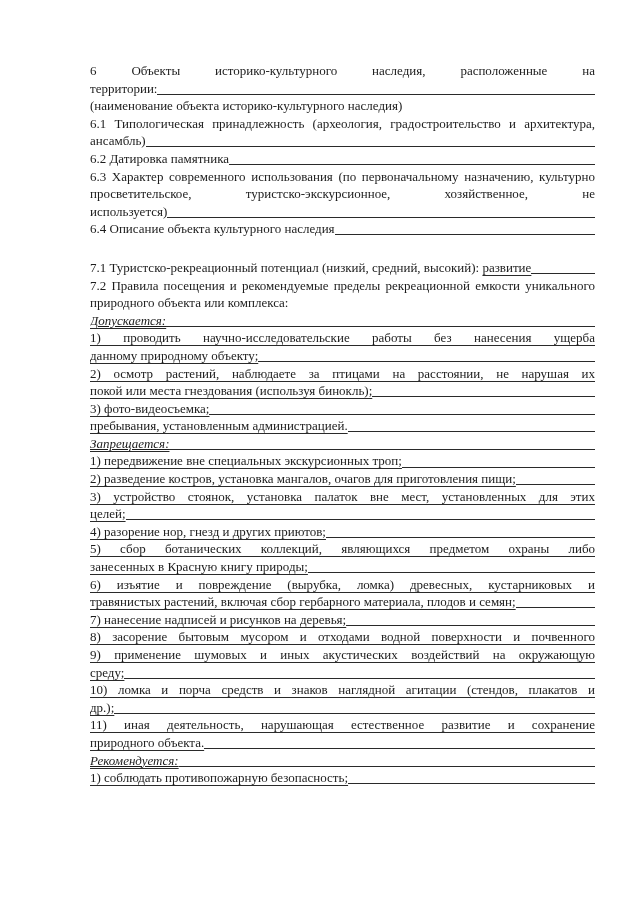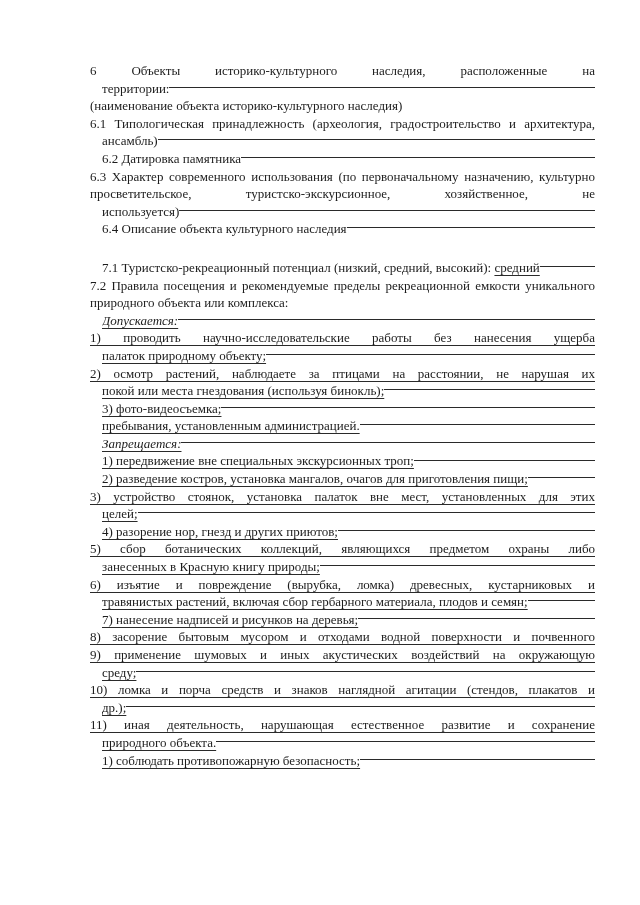--- a/index.html
+++ b/index.html
@@ -8,23 +8,23 @@
     padding:62px 45px 0 90px;
     font-family:"Liberation Serif","DejaVu Serif",serif;
     font-size:13px;color:#1c1c1c;
     position:relative;overflow:hidden;
   }
   .doc{width:100%;}
   .line{height:17.6px;line-height:17.6px;overflow:hidden;}
   .gap{height:21px;}
   .justify{text-align:justify;text-align-last:justify;}
   .center{text-align:left;}
-  .italic{font-style:italic;}
+  .italic{font-style:italic;text-decoration:underline;}
   .ul{text-decoration:underline;text-decoration-thickness:1px;text-underline-offset:2.5px;text-decoration-color:#2a2a2a;}
-  .fillline{display:flex;align-items:center;margin-left:12px;}
+  .fillline{display:flex;align-items:flex-end;}
   .fillline .txt{white-space:pre;flex:0 0 auto;}
   .fillline .fil{flex:1 1 auto;min-width:4px;border-bottom:1px solid #2a2a2a;margin-bottom:2.5px;}
 </style>
 </head>
 <body>
 
 <div class="page">
   <div class="doc">
       <div class="line justify">6 Объекты историко-культурного наследия, расположенные на</div>
       <div class="line fillline">
@@ -47,32 +47,32 @@
         <span class="txt">используется)</span>
         <span class="fil"></span>
       </div>
       <div class="line fillline">
         <span class="txt">6.4 Описание объекта культурного наследия</span>
         <span class="fil"></span>
       </div>
       <div class="gap"></div>
       <div class="line fillline">
         <span class="txt">7.1 Туристско-рекреационный потенциал (низкий, средний, высокий): </span>
-        <span class="txt ul">средний</span>
+        <span class="txt ul">развитие</span>
         <span class="fil"></span>
       </div>
       <div class="line justify">7.2 Правила посещения и рекомендуемые пределы рекреационной емкости уникального</div>
       <div class="line">природного объекта или комплекса:</div>
       <div class="line italic fillline">
         <span class="txt ul">Допускается:</span>
         <span class="fil"></span>
       </div>
       <div class="line justify ul">1) проводить научно-исследовательские работы без нанесения ущерба</div>
       <div class="line fillline">
-        <span class="txt ul">палаток природному объекту;</span>
+        <span class="txt ul">данному природному объекту;</span>
         <span class="fil"></span>
       </div>
       <div class="line justify ul">2) осмотр растений, наблюдаете за птицами на расстоянии, не нарушая их</div>
       <div class="line fillline">
         <span class="txt ul">покой или места гнездования (используя бинокль);</span>
         <span class="fil"></span>
       </div>
       <div class="line fillline">
         <span class="txt ul">3) фото-видеосъемка;</span>
         <span class="fil"></span>
@@ -125,18 +125,22 @@
       <div class="line justify ul">10) ломка и порча средств и знаков наглядной агитации (стендов, плакатов и</div>
       <div class="line fillline">
         <span class="txt ul">др.);</span>
         <span class="fil"></span>
       </div>
       <div class="line justify ul">11) иная деятельность, нарушающая естественное развитие и сохранение</div>
       <div class="line fillline">
         <span class="txt ul">природного объекта.</span>
         <span class="fil"></span>
       </div>
+      <div class="line italic fillline">
+        <span class="txt ul">Рекомендуется:</span>
+        <span class="fil"></span>
+      </div>
       <div class="line fillline">
         <span class="txt ul">1) соблюдать противопожарную безопасность;</span>
         <span class="fil"></span>
       </div>
     </div>
 </div>
 
 </body></html>

